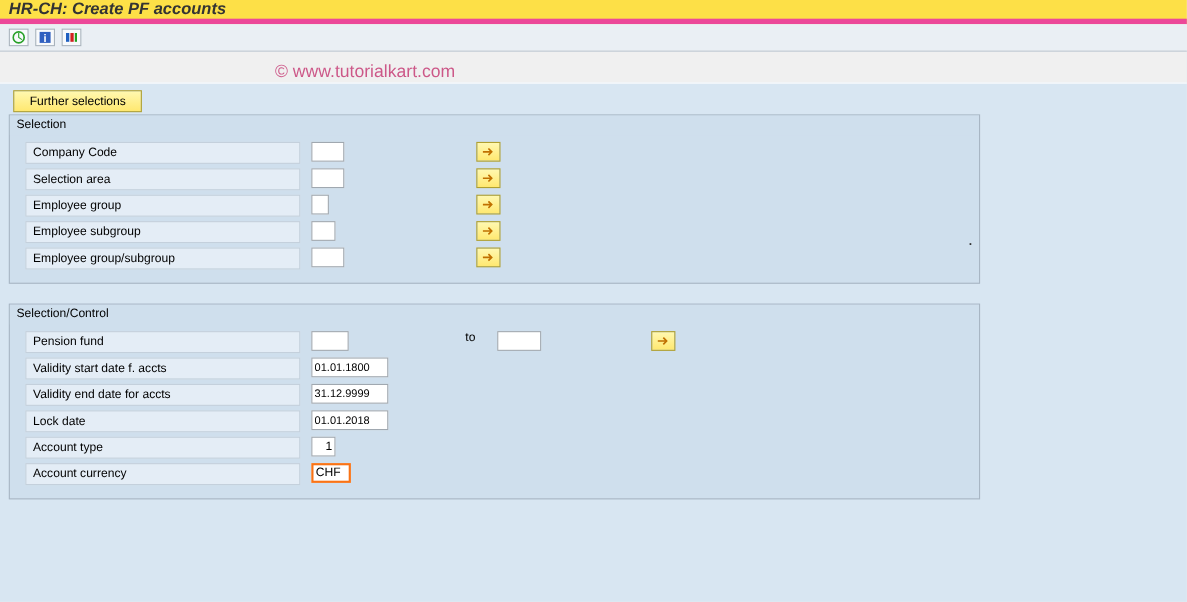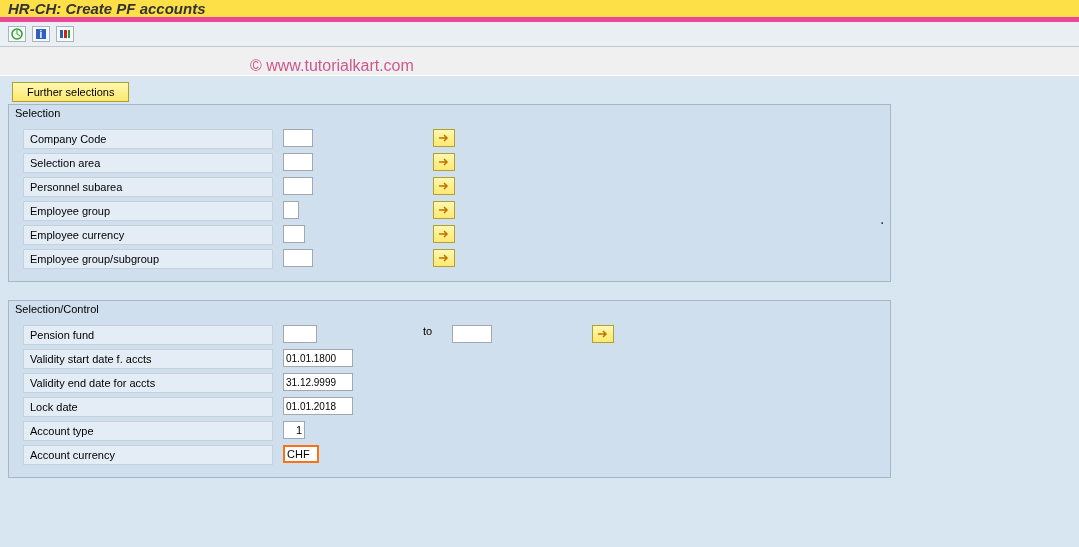--- a/index.html
+++ b/index.html
@@ -174,44 +174,34 @@
         <div class="label-cell">Selection area</div>
         <input class="input-short" value="" style="">
         <div style="width:120px"></div>
         <span class="arrow-btn">
           <svg class="arrow-svg" width="12" height="10" viewBox="0 0 12 10">
               <path d="M1 5 h7 M6 2 l3 3 l-3 3" stroke="#c07000" stroke-width="1.5" fill="none"></path>
             </svg>
         </span>
       </div>
 
-      <div class="row">
-        <div class="label-cell">Personnel subarea</div>
-        <input class="input-short" value="" style="">
-        <div style="width:120px"></div>
-        <span class="arrow-btn">
-          <svg class="arrow-svg" width="12" height="10" viewBox="0 0 12 10">
-              <path d="M1 5 h7 M6 2 l3 3 l-3 3" stroke="#c07000" stroke-width="1.5" fill="none"></path>
-            </svg>
-        </span>
-      </div>
 
       <div class="row">
         <div class="label-cell">Employee group</div>
         <input class="input-short" style="width: 16px;" value="">
         <div style="width:134px"></div>
         <span class="arrow-btn">
           <svg class="arrow-svg" width="12" height="10" viewBox="0 0 12 10">
               <path d="M1 5 h7 M6 2 l3 3 l-3 3" stroke="#c07000" stroke-width="1.5" fill="none"></path>
             </svg>
         </span>
       </div>
 
       <div class="row">
-        <div class="label-cell">Employee currency</div>
+        <div class="label-cell">Employee subgroup</div>
         <input class="input-short" style="width: 22px;" value="">
         <div style="width:128px"></div>
         <span class="arrow-btn">
           <svg class="arrow-svg" width="12" height="10" viewBox="0 0 12 10">
               <path d="M1 5 h7 M6 2 l3 3 l-3 3" stroke="#c07000" stroke-width="1.5" fill="none"></path>
             </svg>
         </span>
       </div>
 
       <div class="row">

